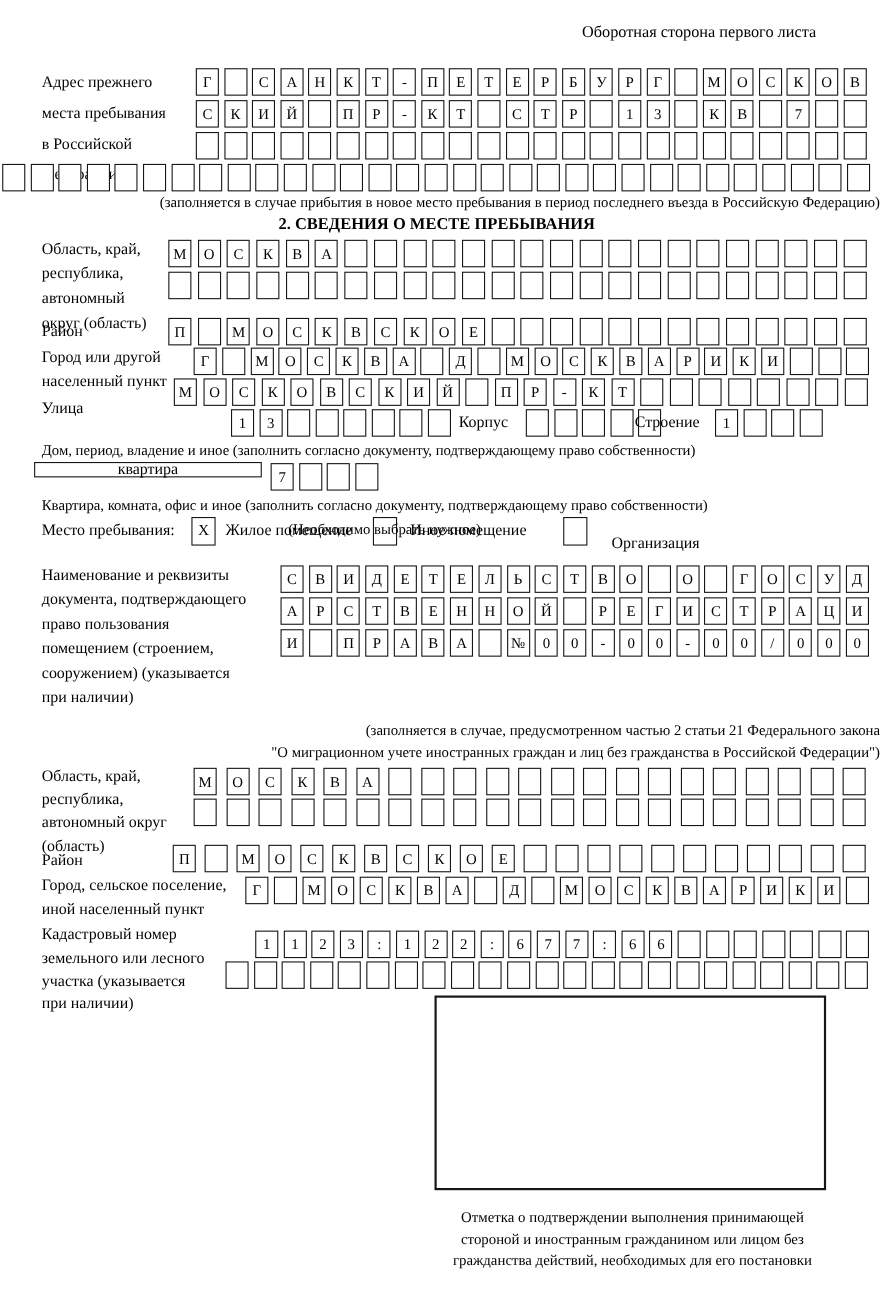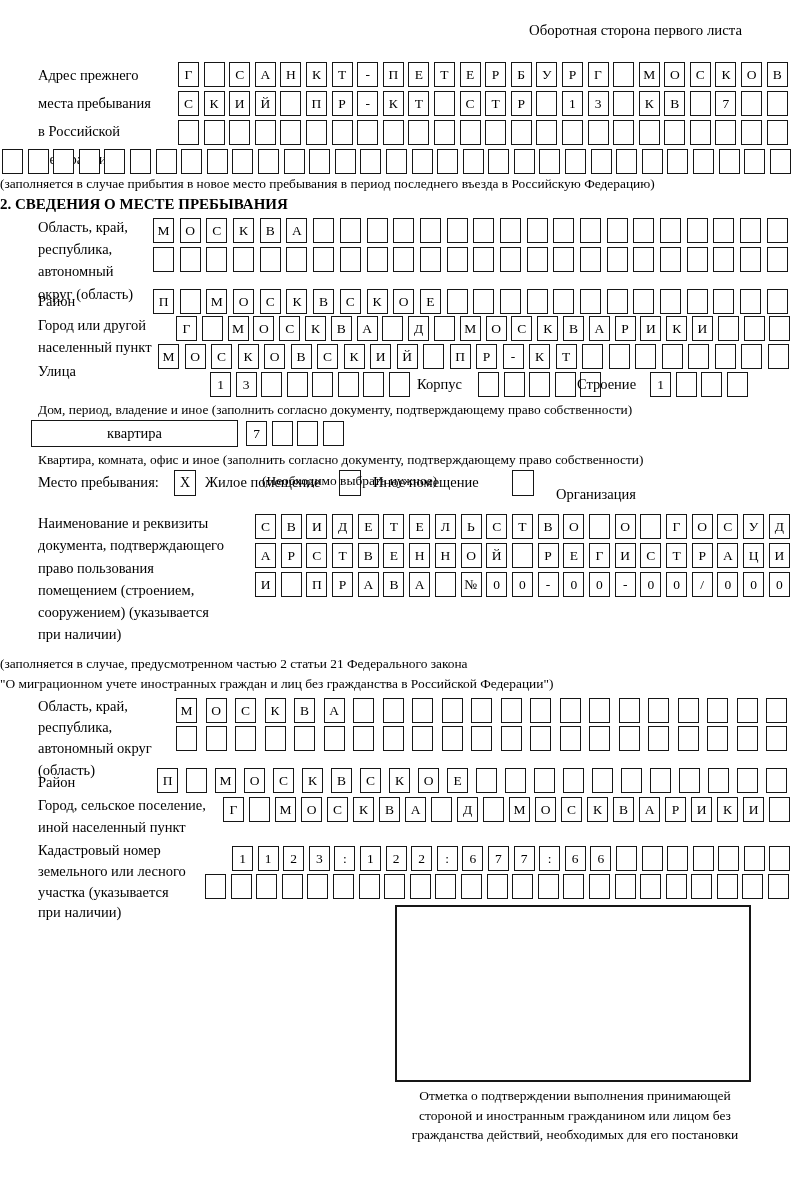--- a/index.html
+++ b/index.html
@@ -8,31 +8,31 @@
   
   .cellrow{position:absolute;display:flex;}
   .cell{flex:0 0 auto;width:21px;height:25px;box-sizing:border-box;
     border:1.6px solid #161616;margin-right:var(--g,4.6px);
     display:flex;align-items:center;justify-content:center;
     font-size:13.5px;line-height:1;background:#fff;}
   .cell:last-child{margin-right:0;}
   
   .lbl{position:absolute;font-size:14.5px;line-height:21.8px;white-space:nowrap;}
   .lbl-line{white-space:nowrap;}
-  .caption{position:absolute;width:800px;text-align:left;font-size:13.4px;}
+  .caption{position:absolute;width:800px;text-align:right;font-size:13.4px;}
   .cap-left{position:absolute;font-size:13.4px;white-space:nowrap;}
-  .hdr{position:absolute;width:794px;text-align:left;font-weight:bold;font-size:15px;}
+  .hdr{position:absolute;width:794px;text-align:center;font-weight:bold;font-size:15px;}
   .hdr-right{position:absolute;top:22px;right:58px;font-size:14.8px;}
   
   .namebox{position:absolute;box-sizing:border-box;border:1.6px solid #161616;
     display:flex;align-items:center;justify-content:center;font-size:14.5px;background:#fff;}
   .chk{position:absolute;box-sizing:border-box;width:22px;height:26px;border:1.6px solid #161616;
     display:flex;align-items:center;justify-content:center;font-size:14px;background:#fff;}
   .bigbox{position:absolute;box-sizing:border-box;border:2px solid #161616;background:#fff;}
-  .note{position:absolute;text-align:center;font-size:13.5px;line-height:19.6px;}
+  .note{position:absolute;text-align:center;font-size:13.5px;line-height:19.6px;margin-top:11px;}
 </style>
 </head>
 <body>
 
 <div class="page">
 
   <div class="hdr-right">Оборотная сторона первого листа</div>
 
   <div class="lbl" style="left:38px;top:62px;line-height:27.9px">
       <div class="lbl-line">Адрес прежнего</div>
@@ -321,21 +321,21 @@
     </div>
   <div class="lbl" style="left:577px;top:374px">Строение</div>
   <div class="cellrow" style="left:650px;top:372px;--g:4.5px">
       <span class="cell">1</span>
       <span class="cell"></span>
       <span class="cell"></span>
       <span class="cell"></span>
     </div>
   <div class="cap-left" style="left:38px;top:402px">Дом, период, владение и иное (заполнить согласно документу, подтверждающему право собственности)</div>
 
-  <div class="namebox" style="left:31px;top:420px;width:207px;height:27px">квартира</div>
+  <div class="namebox" style="left:31px;top:420px;width:207px;height:14px">квартира</div>
   <div class="cellrow" style="left:246px;top:421px;--g:4.5px">
       <span class="cell">7</span>
       <span class="cell"></span>
       <span class="cell"></span>
       <span class="cell"></span>
     </div>
   <div class="cap-left" style="left:38px;top:452px">Квартира, комната, офис и иное (заполнить согласно документу, подтверждающему право собственности)</div>
 
   <div class="lbl" style="left:38px;top:472px">Место пребывания:</div>
   <div class="chk" style="left:174px;top:470px">X</div>

